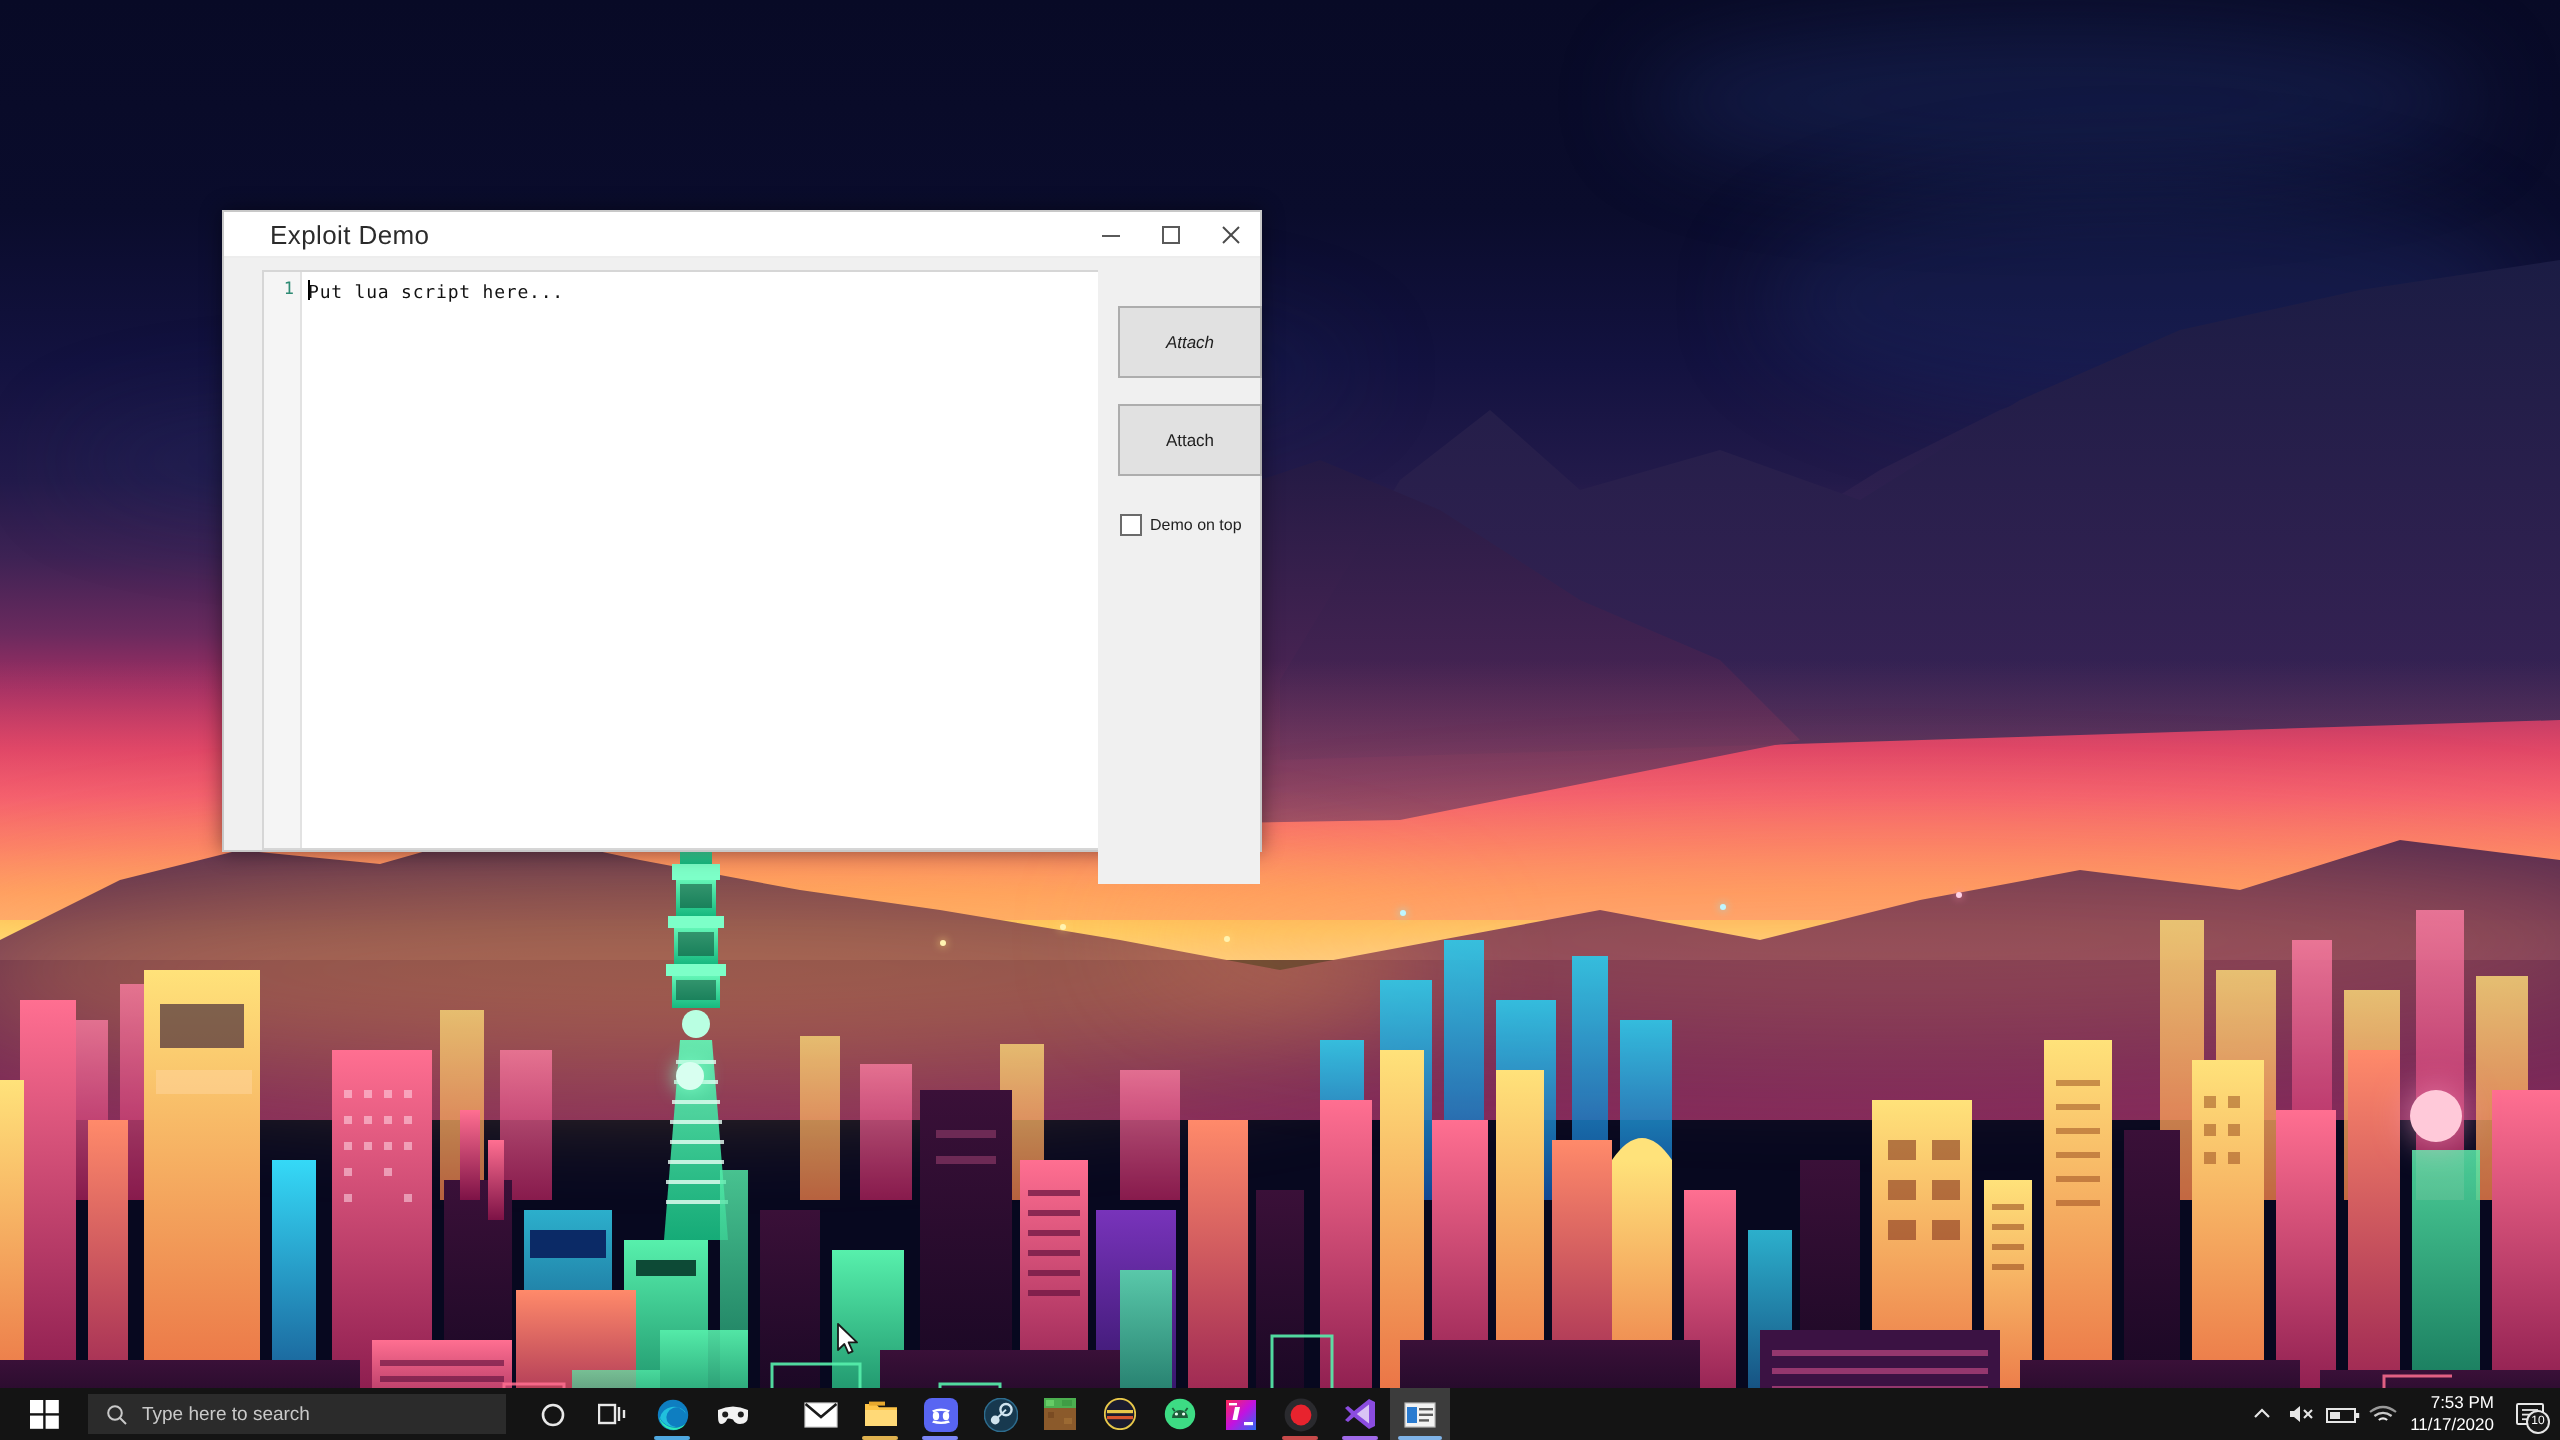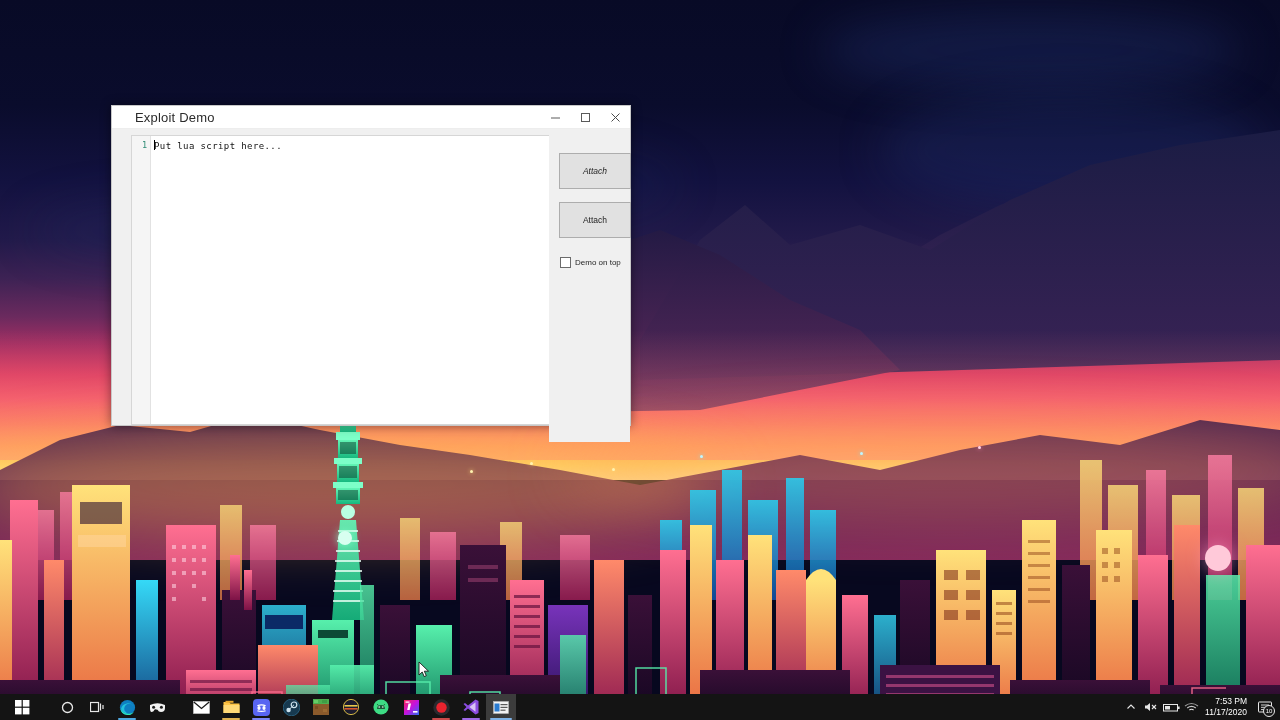--- a/index.html
+++ b/index.html
@@ -450,20 +450,27 @@
 
   <div id="startbtn">
     <svg width="15" height="15" viewBox="0 0 15 15">
       <rect x="0" y="0" width="6.6" height="6.6" fill="#fff"></rect>
       <rect x="7.8" y="0" width="6.6" height="6.6" fill="#fff"></rect>
       <rect x="0" y="7.8" width="6.6" height="6.6" fill="#fff"></rect>
       <rect x="7.8" y="7.8" width="6.6" height="6.6" fill="#fff"></rect>
     </svg>
   </div>
 
+  <div id="searchbox">
+    <svg width="11" height="11" viewBox="0 0 11 11">
+      <circle cx="4.5" cy="4.5" r="3.4" fill="none" stroke="#c9c9c9" stroke-width="1"></circle>
+      <line x1="7" y1="7" x2="10" y2="10" stroke="#c9c9c9" stroke-width="1"></line>
+    </svg>
+    <span id="searchtext">Type here to search</span>
+  </div>
 
   <div class="tbicon" style="margin-left:8px;">
     <svg width="13" height="13" viewBox="0 0 13 13">
         <circle cx="6.5" cy="6.5" r="5" fill="none" stroke="#e8e8e8" stroke-width="1.3"></circle>
       </svg>
   </div>
 
   <div class="tbicon">
     <svg width="15" height="13" viewBox="0 0 15 13">
       <rect x="0.5" y="1.5" width="8" height="9" fill="none" stroke="#e8e8e8" stroke-width="1.2"></rect>

